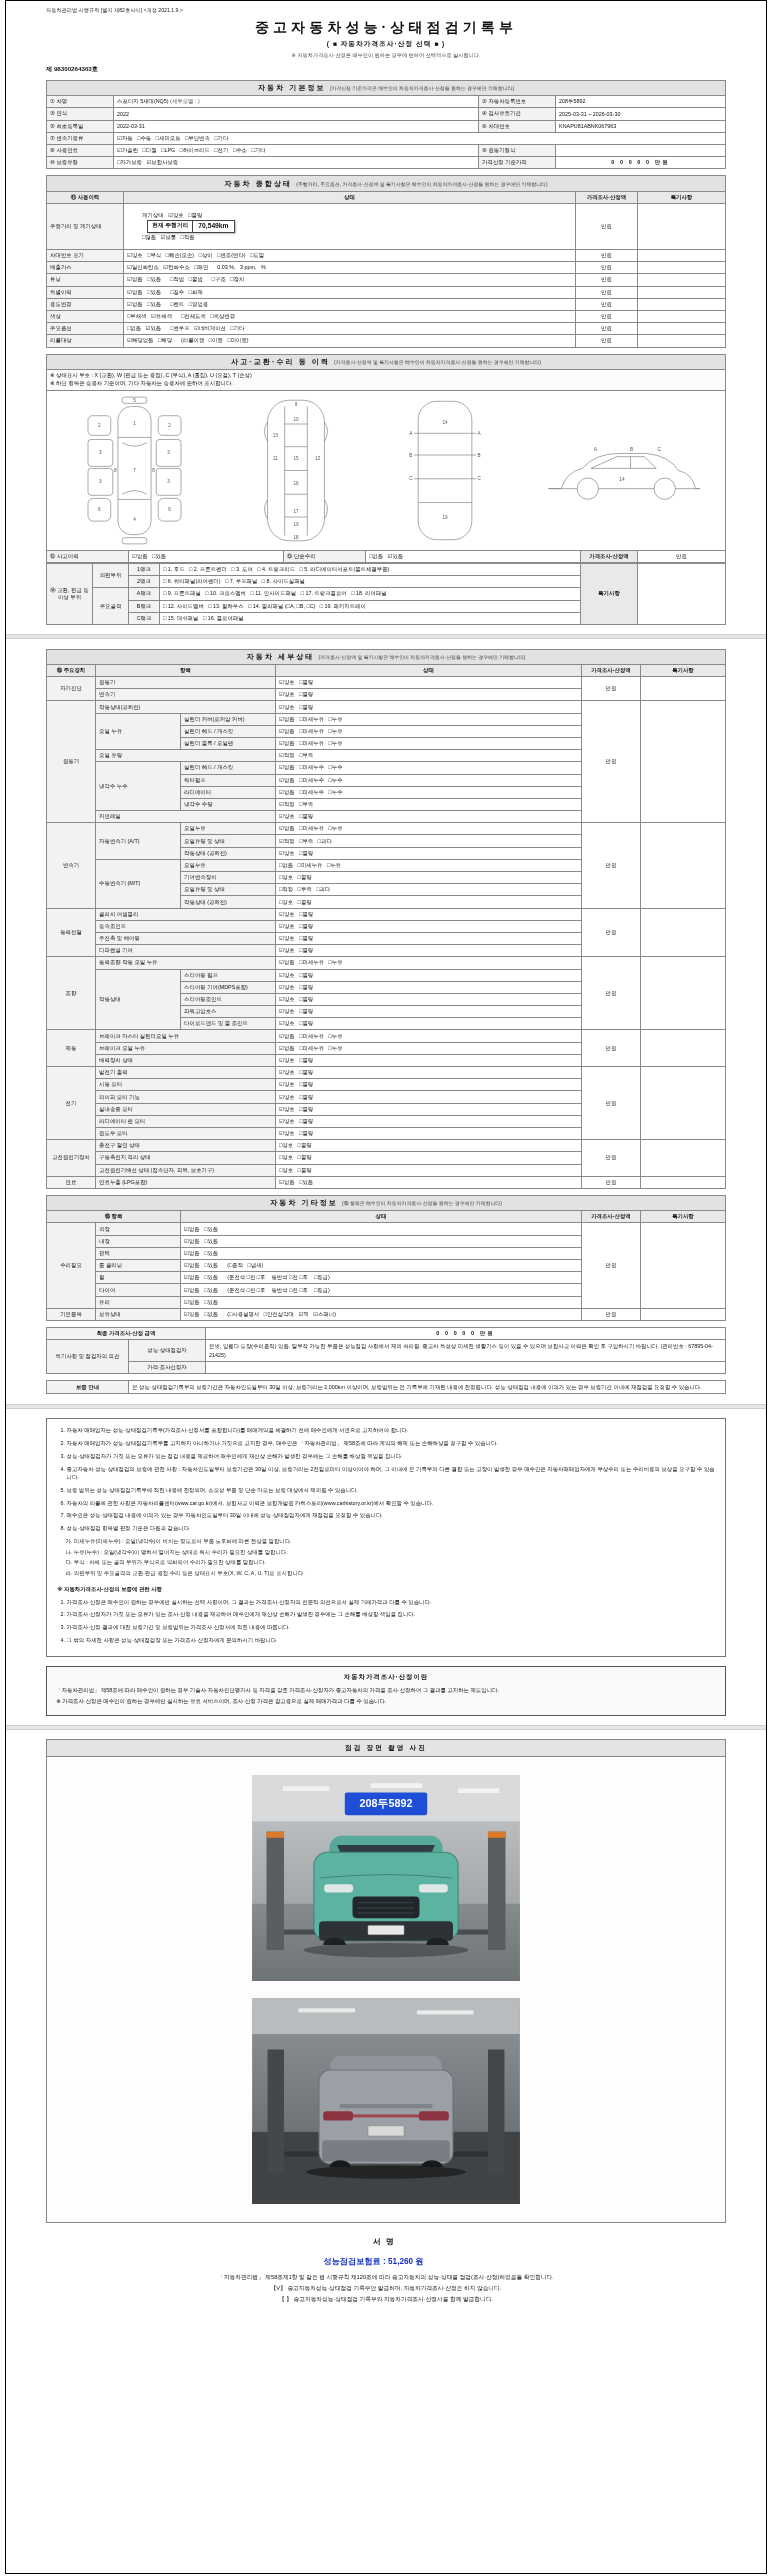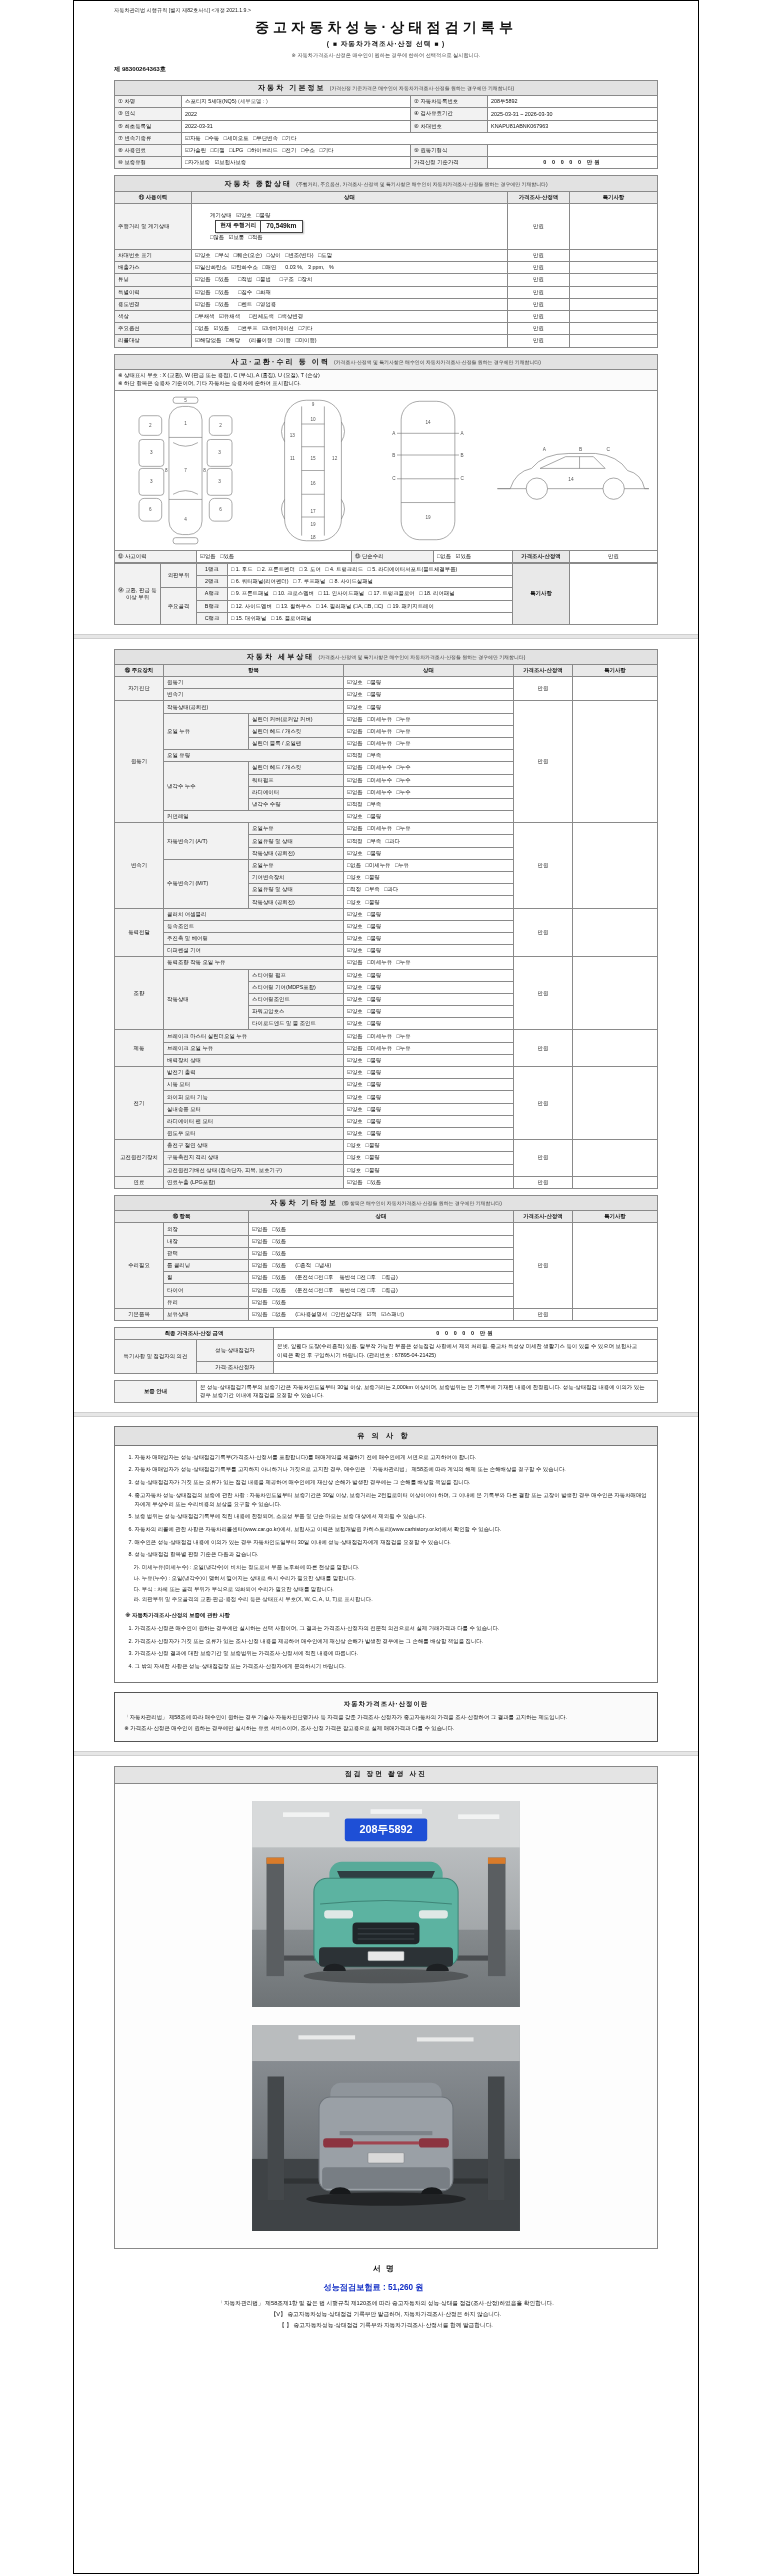--- a/index.html
+++ b/index.html
@@ -1,17 +1,17 @@
 <!DOCTYPE html>
 <html style="font-size:8.2px"><head>
 <meta charset="utf-8">
 <style>
 *{box-sizing:border-box}
 body{margin:0;font-family:"Liberation Sans","DejaVu Sans",sans-serif;background:#ffffff;color:#101010}
-.frame{width:626px;min-height:2574px;margin:0 auto;border:1px solid #000;padding:6.2px 40px 31px;background:#fff}
+.frame{width:762px;min-height:2574px;margin:0 auto;border:1px solid #000;padding:6.2px 40px 31px;background:#fff}
 .topstrip{font-size:5.2px;color:#222;margin-bottom:4.1px}
 h1.title{font-size:14px;text-align:center;letter-spacing:4.1px;margin:5.2px 0 3.1px;font-weight:bold}
 .subtitle{text-align:center;font-size:6.7px;font-weight:bold;letter-spacing:1px}
 .subnote{text-align:center;font-size:5.2px;color:#444;margin-top:2.1px}
 .docnum{font-size:6.2px;font-weight:bold;margin:6.2px 0 1px}
 table.t{width:100%;border-collapse:collapse;table-layout:fixed;margin-top:6.2px}
 .t td{border:0.5px solid #8a8a8a;padding:2.1px 3.1px;font-size:5.4px;vertical-align:middle;word-break:keep-all}
 .secthead{background:#e2e2e2;text-align:center;padding:3.1px}
 .sectname{font-size:7px;font-weight:bold;letter-spacing:2.1px}
 .snote{font-size:4.9px;color:#333;margin-left:4.1px}
@@ -673,21 +673,20 @@
         <td class="optext">본 성능·상태점검기록부의 보증기간은 자동차인도일부터 30일 이상, 보증거리는 2,000km 이상이며, 보증범위는 본 기록부에 기재된 내용에 한정됩니다. 성능·상태점검 내용에 이의가 있는 경우 보증기간 이내에 재점검을 요청할 수 있습니다.</td>
       </tr>
     </tbody>
       </table>
   </section>
 
   <div class="pgbrk"></div>
 
   <section>
     <div class="noticewrap">
-      <div class="ntitle">유의사항</div>
       <div class="nbody">
         <ol class="nlist">
           <li>자동차 매매업자는 성능·상태점검기록부(가격조사·산정서를 포함합니다)를 매매계약을 체결하기 전에 매수인에게 서면으로 고지하여야 합니다.</li>
           <li>자동차 매매업자가 성능·상태점검기록부를 고지하지 아니하거나 거짓으로 고지한 경우, 매수인은 「자동차관리법」 제58조에 따라 계약의 해제 또는 손해배상을 청구할 수 있습니다.</li>
           <li>성능·상태점검자가 거짓 또는 오류가 있는 점검 내용을 제공하여 매수인에게 재산상 손해가 발생한 경우에는 그 손해를 배상할 책임을 집니다.</li>
           <li>중고자동차 성능·상태점검의 보증에 관한 사항 : 자동차인도일부터 보증기간은 30일 이상, 보증거리는 2천킬로미터 이상이어야 하며, 그 이내에 본 기록부와 다른 결함 또는 고장이 발생한 경우 매수인은 자동차매매업자에게 무상수리 또는 수리비용의 보상을 요구할 수 있습니다.</li>
           <li>보증 범위는 성능·상태점검기록부에 적힌 내용에 한정되며, 소모성 부품 및 단순 마모는 보증 대상에서 제외될 수 있습니다.</li>
           <li>자동차의 리콜에 관한 사항은 자동차리콜센터(www.car.go.kr)에서, 보험사고 이력은 보험개발원 카히스토리(www.carhistory.or.kr)에서 확인할 수 있습니다.</li>
           <li>매수인은 성능·상태점검 내용에 이의가 있는 경우 자동차인도일부터 30일 이내에 성능·상태점검자에게 재점검을 요청할 수 있습니다.</li>
           <li>성능·상태점검 항목별 판정 기준은 다음과 같습니다.</li>

